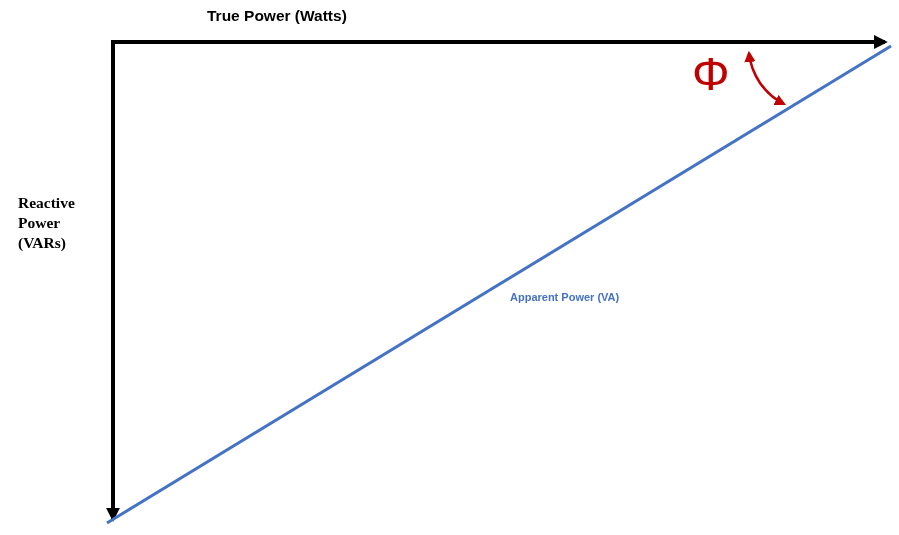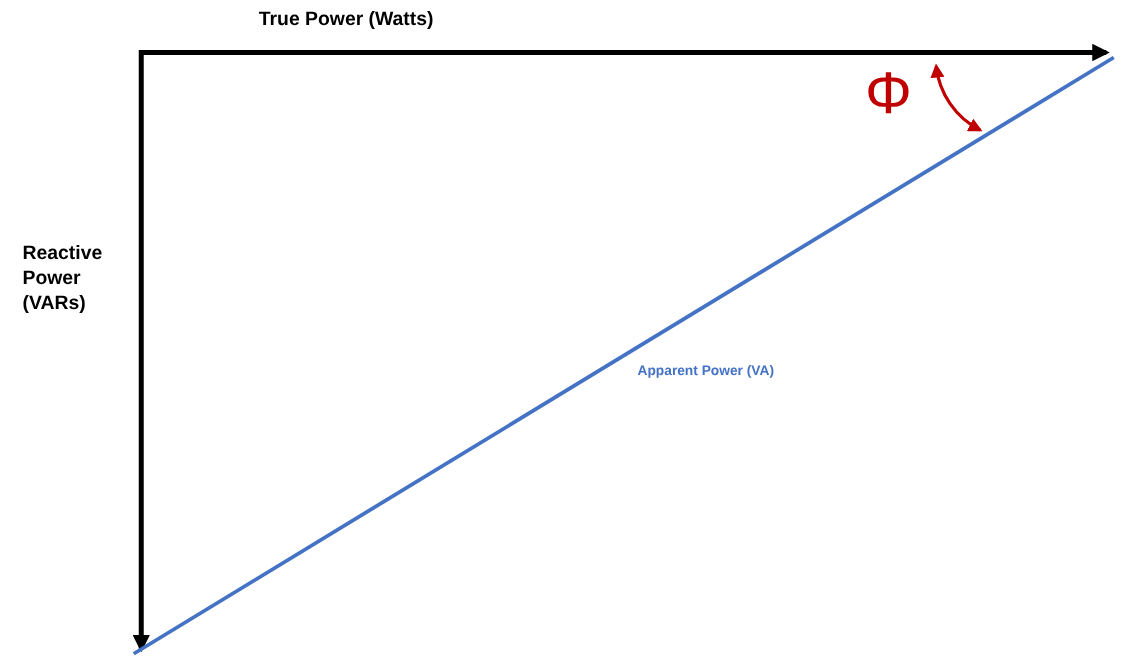--- a/index.html
+++ b/index.html
@@ -31,20 +31,21 @@
     left: 207px;
     top: 8px;
     font-size: 15.5px;
   }
   .label-reactive {
     left: 18px;
     top: 193px;
     font-size: 15.5px;
     line-height: 20px;
     white-space: pre-line;
+    font-family: Liberation Serif, serif;
   }
   .label-apparent {
     left: 510px;
     top: 292px;
     font-size: 11px;
     color: var(--apparent-color, #4472C4);
   }
   .label-phi {
     left: 692px;
     top: 50px;

